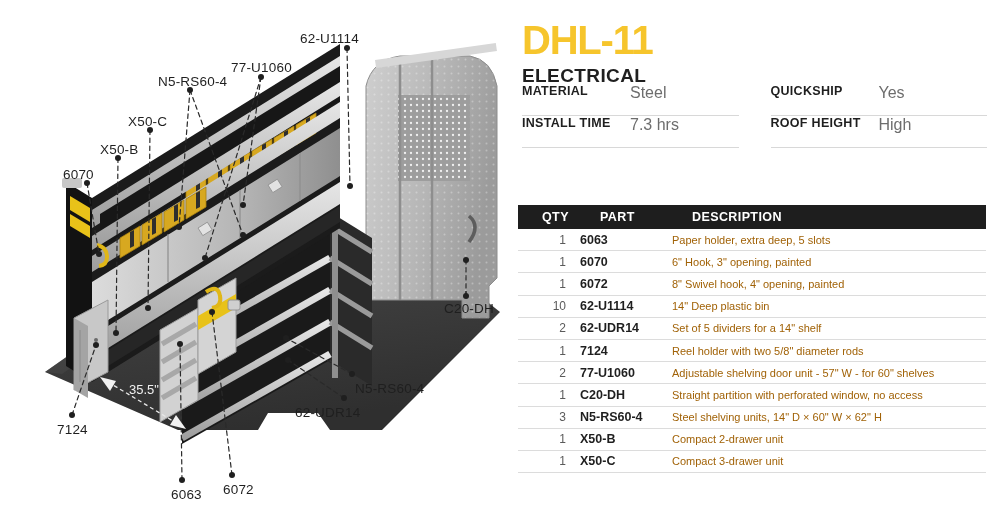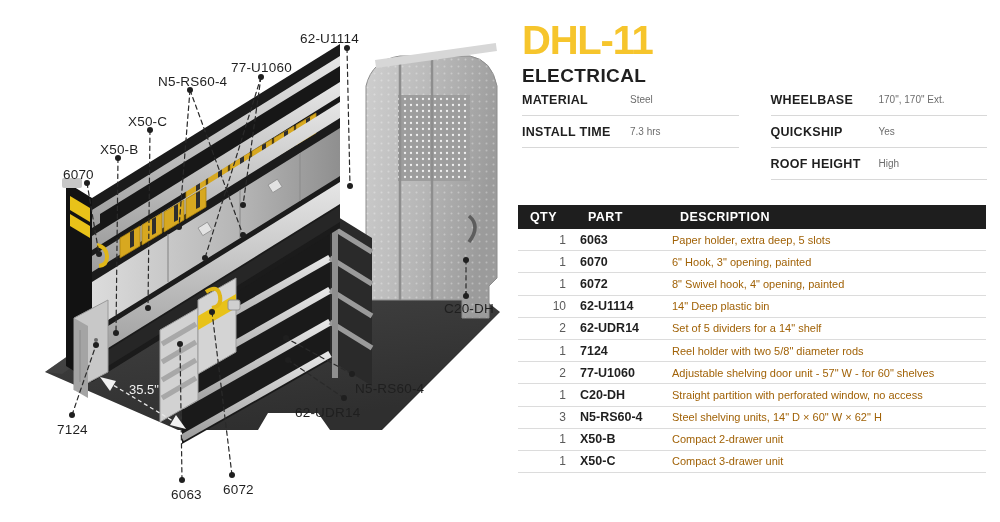--- a/index.html
+++ b/index.html
@@ -83,51 +83,51 @@
     position: absolute;
     left: 12px;
     top: 84px;
     width: 465px;
     display: flex;
     gap: 32px;
   }
   .spec-col { flex: 1 1 0; }
   .spec-row {
     display: flex;
-    align-items: center;
+    align-items: flex-start;
     height: 31px;
     border-bottom: 1px solid #d8d8d8;
   }
   .spec-key {
     font-size: 12.5px;
     font-weight: bold;
     color: #1f1f1f;
     letter-spacing: .3px;
     width: 108px;
     flex: none;
   }
   .spec-val {
-    font-size: 10px;
+    font-size: 16px;
     color: #6d6d6d;
   }
 
   
   #parts-table {
     position: absolute;
     left: 8px;
     top: 205px;
     width: 468px;
   }
   #parts-head {
     display: flex;
     align-items: center;
     height: 24px;
     background: #1e1e1e;
     color: #ffffff;
-    padding: 0 4px;
+    padding: 0 16px;
   }
   #parts-head .c-qty,
   #parts-head .c-part,
   #parts-head .c-desc {
     font-size: 12.5px;
     font-weight: bold;
     letter-spacing: .4px;
   }
   .c-qty  { width: 44px; text-align: right; flex: none; }
   .c-part { width: 78px; padding-left: 14px; flex: none; }
@@ -427,24 +427,20 @@
           <span class="spec-val">Steel</span>
         </div>
         <div class="spec-row">
           <span class="spec-key">INSTALL TIME</span>
           <span class="spec-val">7.3 hrs</span>
         </div>
       </div>
 
       <div class="spec-col">
         <div class="spec-row">
-          <span class="spec-key">WHEELBASE</span>
-          <span class="spec-val">170", 170" Ext.</span>
-        </div>
-        <div class="spec-row">
           <span class="spec-key">QUICKSHIP</span>
           <span class="spec-val">Yes</span>
         </div>
         <div class="spec-row">
           <span class="spec-key">ROOF HEIGHT</span>
           <span class="spec-val">High</span>
         </div>
       </div>
     </div>
 

